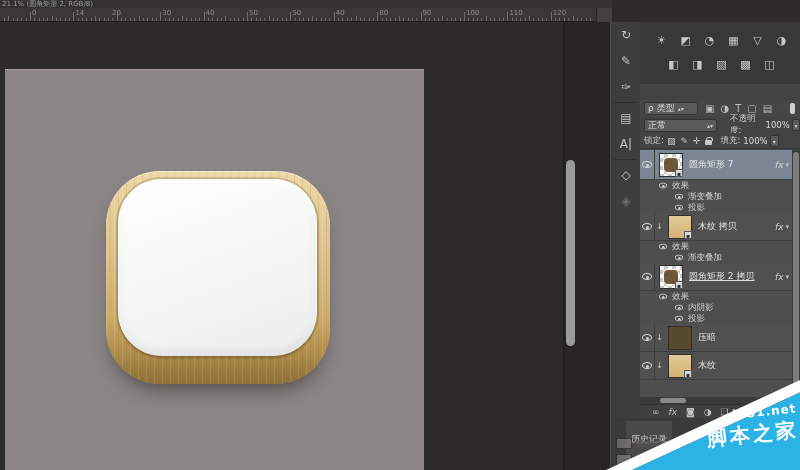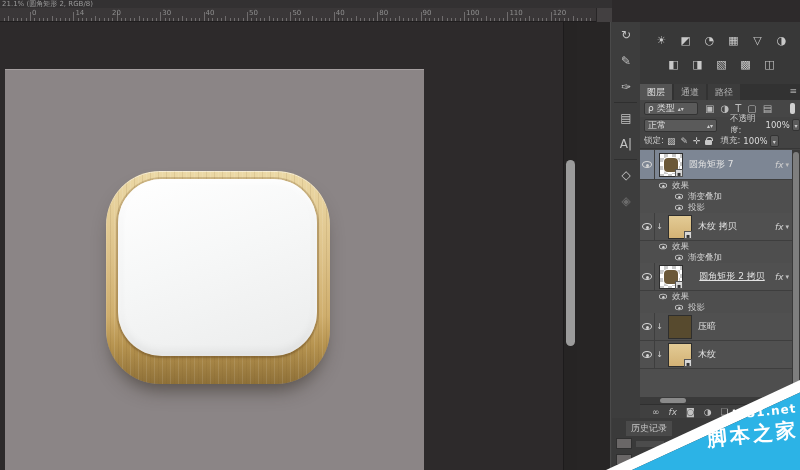--- a/index.html
+++ b/index.html
@@ -94,39 +94,39 @@
       linear-gradient(45deg,#c9c9c9 25%,transparent 25%,transparent 75%,#c9c9c9 75%),
       linear-gradient(45deg,#c9c9c9 25%,#ffffff 25%,#ffffff 75%,#c9c9c9 75%);
       background-size:8px 8px; background-position:0 0,4px 4px; }
   .thumb.checker::before { content:""; position:absolute; left:4px; top:4px; width:14px; height:14px;
       background:#6b5838; border-radius:4px; box-shadow:0 0 0 1px #fff; }
   .thumb.wood { background:linear-gradient(180deg,#e3cb95,#d3b275); }
   .thumb.dark { background:#574a2e; }
   .thumb .badge { position:absolute; right:-1px; bottom:-1px; width:8px; height:8px; background:#d8d8d8;
                   border:1px solid #555; font-size:6px; line-height:7px; text-align:center; color:#333; }
   .layer-label { font-size:9px; color:#e2e2e2; flex:1; white-space:nowrap; overflow:hidden; margin-left:2px; }
-  .layer-label.underline { text-decoration:underline;text-align:center; }
+  .layer-label.underline { text-decoration:underline; }
   .fx-mark { font-size:9px; font-style:italic; color:#d0d0d0; margin-right:2px; }
   .row-caret { font-size:7px; color:#c0c0c0; margin-right:3px; }
 
   .effect-header, .effect-row { display:flex; align-items:center; height:11px; background:#4e4e4e; }
   .effect-header { padding-left:18px; }
   .effect-row { padding-left:34px; }
   .fx-label { font-size:8.5px; color:#cfcfcf; margin-left:4px; white-space:nowrap; }
 
   .hscroll { position:absolute; left:0; top:375px; width:152px; height:7px; background:#3a3a3a; }
   .hthumb { position:absolute; left:20px; top:1px; width:26px; height:5px; background:#8a8a8a; border-radius:3px; }
   .bottom-bar { position:absolute; left:0; top:382px; width:160px; height:14px; background:#404040;
                 border-top:1px solid #2f2f2f; display:flex; align-items:center; gap:9px; padding-left:12px; }
   .bb-icon { color:#c2c2c2; font-size:9px; }
   .bb-icon.fx { font-style:italic; }
 
   
   .history { position:absolute; left:612px; top:418px; width:188px; height:52px; background:#3a3a3a; }
-  .history-tab { position:absolute; left:14px; top:3px; font-size:9px; color:#c6c6c6; background:#4a4a4a; padding:1px 5px; }
+  .history-tab { position:absolute; left:14px; top:3px; font-size:9px; color:#c6c6c6; background:#4a4a4a; padding:12px 5px; }
   .hist-item { position:absolute; left:4px; display:flex; gap:4px; align-items:center; opacity:.6; }
   .hist-thumb { width:16px; height:11px; background:#8b8586; border:1px solid #2a2a2a; }
   .hist-bar { width:28px; height:6px; background:#585858; }
 
   
   .watermark { position:absolute; left:600px; top:380px; width:200px; height:90px; pointer-events:none; }
   .wm-white { position:absolute; inset:0; background:#ffffff;
               clip-path:polygon(3% 100%, 16% 100%, 100% 14%, 100% 0%); }
   .wm-blue { position:absolute; inset:0; background:#2cb3e6;
              clip-path:polygon(16% 100%, 100% 14%, 100% 100%); }
@@ -328,26 +328,20 @@
       </div>
     <div class="adj-row r2" id="adjRow2">
         <span class="adj-icon">◧</span>
         <span class="adj-icon">◨</span>
         <span class="adj-icon">▧</span>
         <span class="adj-icon">▩</span>
         <span class="adj-icon">◫</span>
       </div>
   </div>
 
-  <div class="tabs" id="tabs">
-    <span class="tab active">图层</span>
-      <span class="tab">通道</span>
-      <span class="tab">路径</span>
-      <span class="panel-menu">≡</span>
-  </div>
 
   <div class="filter-row">
     <div class="combo filter-combo">
       <span>ρ</span>
       <span>类型</span>
       <span class="carets">▴▾</span>
     </div>
     <div class="filter-icons" id="filterIcons">
         <span>▣</span>
         <span>◑</span>
@@ -435,20 +429,24 @@
         <span class="layer-label underline">圆角矩形 2 拷贝</span>
         <span class="fx-mark">fx</span>
         <span class="row-caret">▾</span>
       </div>
       <div class="effect-header">
         <span class="eye sm"></span>
         <span class="fx-label">效果</span>
       </div>
       <div class="effect-row">
         <span class="eye sm"></span>
+        <span class="fx-label">内阴影</span>
+      </div>
+      <div class="effect-row">
+        <span class="eye sm"></span>
         <span class="fx-label">投影</span>
       </div>
       <div class="layer-row">
         <div class="eye-well">
           <span class="eye"></span>
         </div>
         <span class="clip-arrow">↓</span>
         <div class="thumb dark"></div>
         <span class="layer-label">压暗</span>
       </div>

